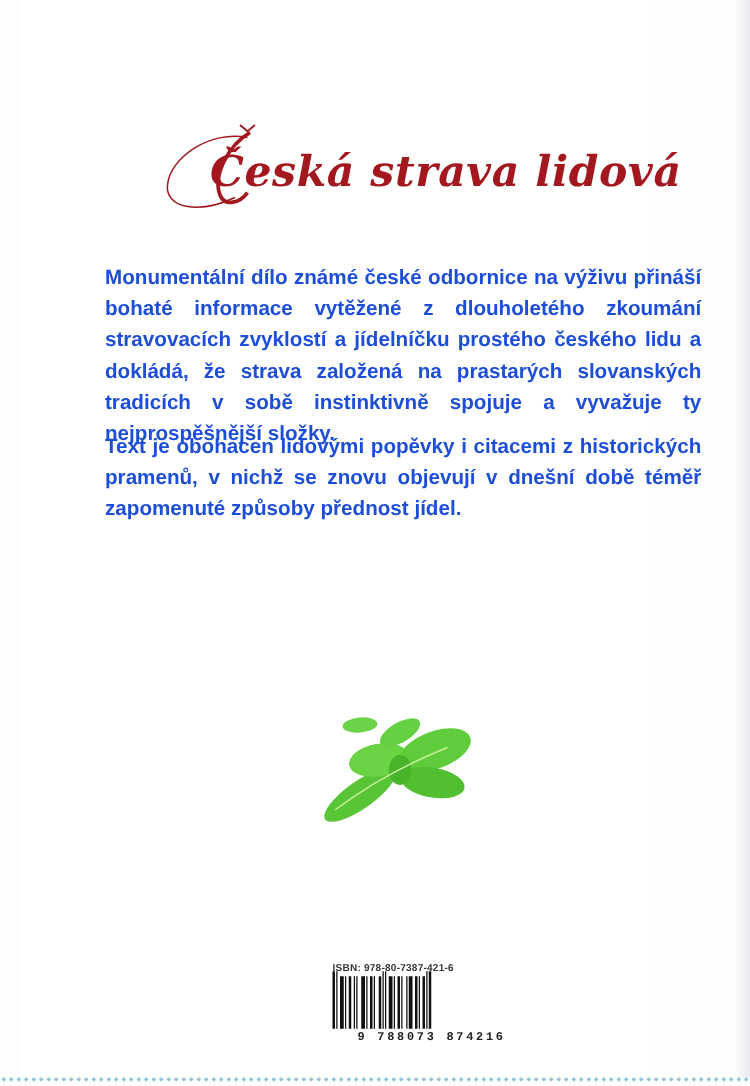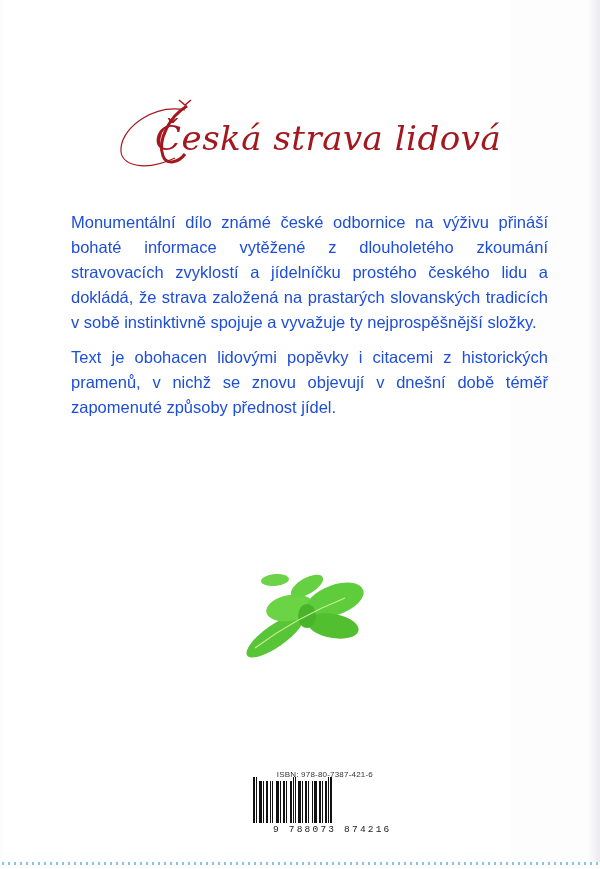--- a/index.html
+++ b/index.html
@@ -1,35 +1,35 @@
 <!DOCTYPE html>
 <html><head>
 <meta charset="utf-8">
 <style>
   html, body { margin: 0; padding: 0; }
   body { width: 600px; height: 869px; background: #fdfdfd; position: relative; overflow: hidden;
          font-family: "Liberation Sans", sans-serif; }
-  .cover { position: absolute; left: 3px; top: 0; width: 508px; height: 862px; background: #ffffff; }
+  .cover { position: absolute; left: 16px; top: 0; width: 508px; height: 862px; background: #ffffff; font-weight: bold; }
   .right-edge { position: absolute; right: 0; top: 0; width: 14px; height: 862px;
                 background: linear-gradient(to right, #ffffff, #f3f3f6 60%, #e9e9ee); }
   .bottom-dots { position: absolute; left: 0; bottom: 4px; width: 600px; height: 3px;
                  background-image: radial-gradient(circle, #8fc3d6 40%, transparent 45%);
                  background-size: 6px 3px; }
   .title-wrap { position: absolute; left: 112px; top: 96px; width: 400px; height: 90px; }
   .title-swash { position: absolute; left: 0; top: 0; }
   .title { position: absolute; left: 40px; top: 22px; font-family: "DejaVu Serif", serif;
            font-style: italic; font-size: 34px; color: #a3171e; letter-spacing: 0.5px; white-space: nowrap; }
   .body-text { position: absolute; left: 68px; width: 477px; font-size: 16.5px; line-height: 25px;
                color: #1d4ed8; text-align: justify; margin: 0; }
   .p1 { top: 210px; }
   .p2 { top: 345px; }
   .p3 { top: 430px; }
   .herb { position: absolute; left: 232px; top: 568px; }
   .barcode-wrap { position: absolute; left: 250px; top: 770px; width: 120px; }
-  .isbn { font-size: 8px; color: #333; letter-spacing: 0.2px; white-space: nowrap; text-align: right; }
+  .isbn { font-size: 8px; color: #333; letter-spacing: 0.2px; white-space: nowrap; text-align: left; }
   .bars { display: flex; align-items: flex-end; height: 42px; margin-top: 2px; }
   .bars span { display: block; background: #111; height: 100%; }
   .ean { font-family: "Liberation Mono", monospace; font-size: 9.5px; color: #222; letter-spacing: 2.2px;
          margin-top: 1px; white-space: nowrap; margin-left: 20px; }
 </style>
 </head>
 <body>
 
 <div class="cover">
   <div class="title-wrap">

